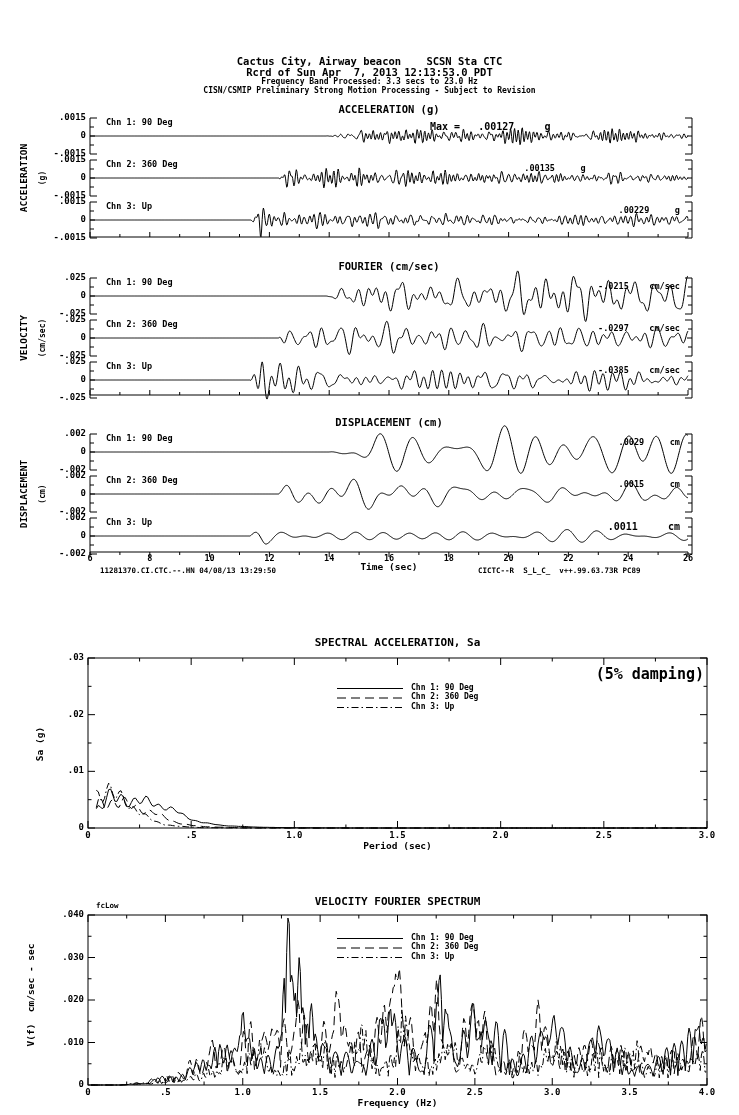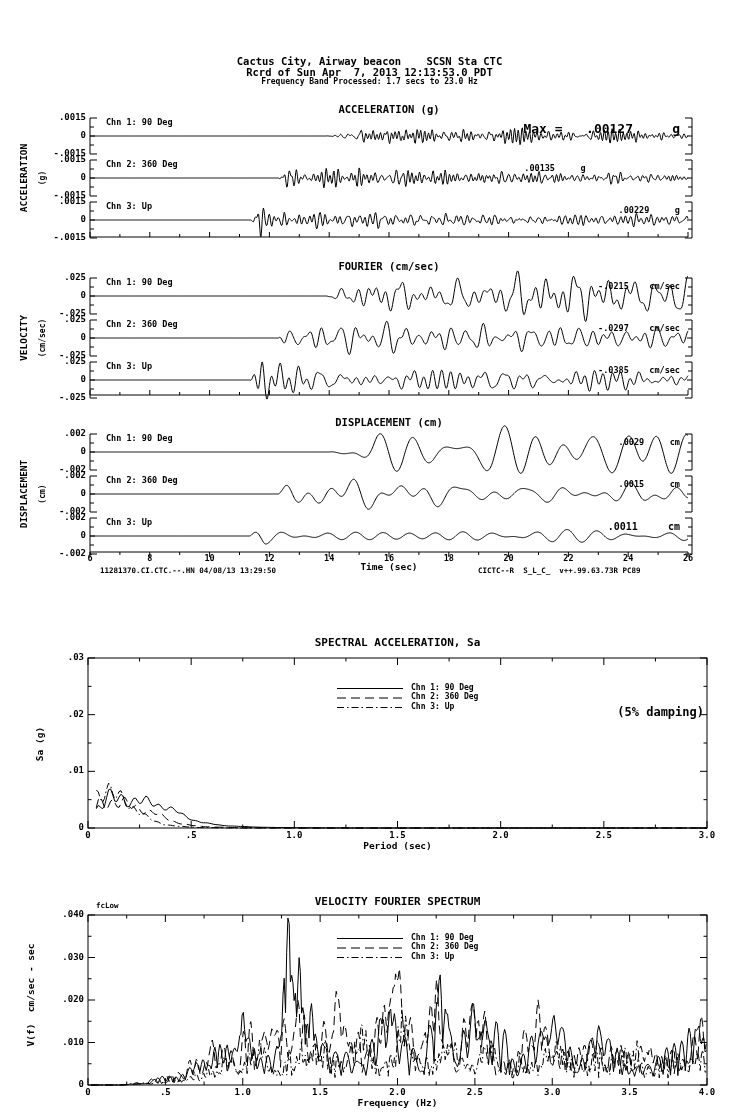--- a/index.html
+++ b/index.html
@@ -310,51 +310,52 @@
         <line x1="337" y1="948" x2="403" y2="948" stroke="#000" stroke-width="1.2" stroke-dasharray="9,5"></line>
         <line x1="337" y1="957.5" x2="403" y2="957.5" stroke="#000" stroke-width="1.2" stroke-dasharray="7,3,1.5,3"></line>
         <path d="M91.1,1085.0 L92.3,1085.0 L93.6,1085.0 L94.8,1085.0 L96.0,1085.0 L97.3,1085.0 L98.5,1085.0 L99.8,1085.0 L101.0,1085.0 L102.2,1085.0 L103.5,1085.0 L104.7,1085.0 L106.0,1085.0 L107.2,1085.0 L108.4,1085.0 L109.7,1085.0 L110.9,1085.0 L112.1,1085.0 L113.4,1085.0 L114.6,1085.0 L115.9,1085.0 L117.1,1085.0 L118.3,1085.0 L119.6,1085.0 L120.8,1085.0 L122.0,1084.9 L123.3,1084.9 L124.5,1084.9 L125.8,1084.9 L127.0,1084.7 L128.2,1084.5 L129.5,1084.2 L130.7,1084.1 L131.9,1084.1 L133.2,1084.3 L134.4,1084.6 L135.7,1084.2 L136.9,1083.8 L138.1,1083.6 L139.4,1083.5 L140.6,1083.6 L141.9,1083.7 L143.1,1083.8 L144.3,1083.7 L145.6,1083.5 L146.8,1083.3 L148.0,1083.4 L149.3,1084.0 L150.5,1082.8 L151.8,1081.5 L153.0,1080.2 L154.2,1079.5 L155.5,1079.7 L156.7,1081.1 L157.9,1083.4 L159.2,1080.6 L160.4,1078.0 L161.7,1076.4 L162.9,1076.5 L164.1,1078.3 L165.4,1081.5 L166.6,1080.8 L167.9,1077.7 L169.1,1076.0 L170.3,1076.4 L171.6,1078.7 L172.8,1082.1 L174.0,1079.5 L175.3,1077.2 L176.5,1077.0 L177.8,1078.8 L179.0,1081.9 L180.2,1077.9 L181.5,1075.0 L182.7,1074.2 L183.9,1076.0 L185.2,1079.9 L186.4,1076.1 L187.7,1071.5 L188.9,1068.3 L190.1,1067.5 L191.4,1069.5 L192.6,1074.1 L193.8,1069.5 L195.1,1065.6 L196.3,1062.5 L197.6,1064.4 L198.8,1069.4 L200.0,1071.4 L201.3,1064.6 L202.5,1059.9 L203.8,1060.4 L205.0,1066.2 L206.2,1070.5 L207.5,1065.3 L208.7,1065.3 L209.9,1065.7 L211.2,1068.9 L212.4,1062.8 L213.7,1051.9 L214.9,1047.1 L216.1,1053.1 L217.4,1067.7 L218.6,1051.6 L219.8,1044.4 L221.1,1048.6 L222.3,1058.6 L223.6,1063.2 L224.8,1060.1 L226.0,1048.5 L227.3,1044.9 L228.5,1051.8 L229.8,1059.6 L231.0,1062.6 L232.2,1053.9 L233.5,1049.9 L234.7,1047.9 L235.9,1050.3 L237.2,1051.6 L238.4,1045.6 L239.7,1035.6 L240.9,1034.5 L242.1,1015.0 L243.4,1012.3 L244.6,1029.6 L245.8,1041.7 L247.1,1038.5 L248.3,1038.2 L249.6,1038.6 L250.8,1049.3 L252.0,1058.9 L253.3,1050.7 L254.5,1051.0 L255.7,1058.6 L257.0,1069.0 L258.2,1066.3 L259.5,1060.0 L260.7,1057.8 L261.9,1061.0 L263.2,1068.5 L264.4,1073.7 L265.7,1064.1 L266.9,1057.2 L268.1,1055.0 L269.4,1057.7 L270.6,1064.3 L271.8,1072.6 L273.1,1068.0 L274.3,1059.4 L275.6,1051.0 L276.8,1046.1 L278.0,1048.5 L279.3,1045.7 L280.5,1038.4 L281.7,1033.2 L283.0,994.9 L284.2,978.2 L285.5,1012.7 L286.7,952.3 L287.9,918.0 L289.2,923.6 L290.4,982.0 L291.7,975.3 L292.9,982.6 L294.1,1000.6 L295.4,993.1 L296.6,1017.1 L297.8,985.2 L299.1,957.6 L300.3,971.4 L301.6,1013.2 L302.8,1007.6 L304.0,1014.6 L305.3,1044.4 L306.5,1025.8 L307.7,1023.9 L309.0,1038.1 L310.2,1011.9 L311.5,1003.6 L312.7,1017.7 L313.9,1040.5 L315.2,1033.9 L316.4,1038.2 L317.6,1049.5 L318.9,1057.3 L320.1,1056.0 L321.4,1046.5 L322.6,1043.2 L323.8,1045.8 L325.1,1047.3 L326.3,1048.7 L327.6,1055.7 L328.8,1064.1 L330.0,1073.2 L331.3,1067.7 L332.5,1059.9 L333.7,1054.5 L335.0,1051.9 L336.2,1052.2 L337.5,1055.2 L338.7,1060.9 L339.9,1068.6 L341.2,1075.5 L342.4,1066.8 L343.6,1059.2 L344.9,1054.0 L346.1,1051.9 L347.4,1053.3 L348.6,1057.9 L349.8,1064.8 L351.1,1072.7 L352.3,1072.8 L353.6,1066.9 L354.8,1063.1 L356.0,1061.4 L357.3,1061.4 L358.5,1062.1 L359.7,1063.0 L361.0,1063.6 L362.2,1064.5 L363.5,1066.2 L364.7,1069.7 L365.9,1075.4 L367.2,1068.1 L368.4,1058.4 L369.6,1049.9 L370.9,1042.3 L372.1,1039.2 L373.4,1043.8 L374.6,1055.1 L375.8,1065.7 L377.1,1056.6 L378.3,1036.2 L379.5,1019.8 L380.8,1018.3 L382.0,1024.1 L383.3,1019.6 L384.5,1028.8 L385.7,1047.7 L387.0,1041.9 L388.2,1027.4 L389.5,1011.5 L390.7,1009.2 L391.9,1025.9 L393.2,1021.4 L394.4,1013.6 L395.6,1022.7 L396.9,1040.2 L398.1,1053.0 L399.4,1063.9 L400.6,1053.8 L401.8,1044.6 L403.1,1040.4 L404.3,1035.8 L405.5,1037.4 L406.8,1046.6 L408.0,1060.5 L409.3,1075.2 L410.5,1062.1 L411.7,1052.3 L413.0,1048.0 L414.2,1049.4 L415.5,1054.4 L416.7,1060.8 L417.9,1066.7 L419.2,1070.7 L420.4,1071.7 L421.6,1071.1 L422.9,1071.3 L424.1,1072.1 L425.4,1064.6 L426.6,1053.9 L427.8,1037.2 L429.1,1025.6 L430.3,1025.5 L431.5,1030.1 L432.8,1040.0 L434.0,1061.3 L435.3,1025.8 L436.5,1002.4 L437.7,1003.7 L439.0,980.5 L440.2,974.9 L441.4,999.4 L442.7,1043.0 L443.9,1025.3 L445.2,1009.0 L446.4,1013.6 L447.6,1014.0 L448.9,1027.7 L450.1,1031.6 L451.4,1037.0 L452.6,1048.9 L453.8,1057.6 L455.1,1061.7 L456.3,1064.3 L457.5,1066.8 L458.8,1062.6 L460.0,1058.1 L461.3,1046.3 L462.5,1035.0 L463.7,1030.3 L465.0,1034.7 L466.2,1047.0 L467.4,1058.0 L468.7,1050.0 L469.9,1032.9 L471.2,1016.9 L472.4,1004.9 L473.6,1003.8 L474.9,1018.0 L476.1,1039.8 L477.4,1040.1 L478.6,1038.0 L479.8,1038.0 L481.1,1031.6 L482.3,1039.5 L483.5,1031.0 L484.8,1020.4 L486.0,1021.1 L487.3,1030.4 L488.5,1037.0 L489.7,1042.0 L491.0,1057.7 L492.2,1065.0 L493.4,1047.4 L494.7,1030.9 L495.9,1021.7 L497.2,1023.3 L498.4,1035.7 L499.6,1055.5 L500.9,1072.6 L502.1,1050.8 L503.3,1035.4 L504.6,1029.4 L505.8,1033.6 L507.1,1045.9 L508.3,1062.3 L509.5,1074.8 L510.8,1063.5 L512.0,1058.7 L513.3,1060.1 L514.5,1065.6 L515.7,1071.8 L517.0,1075.7 L518.2,1075.2 L519.4,1070.5 L520.7,1063.4 L521.9,1057.0 L523.2,1053.8 L524.4,1055.9 L525.6,1064.0 L526.9,1072.8 L528.1,1058.7 L529.3,1046.2 L530.6,1037.9 L531.8,1035.9 L533.1,1041.3 L534.3,1053.0 L535.5,1063.5 L536.8,1056.8 L538.0,1044.0 L539.3,1035.9 L540.5,1031.8 L541.7,1031.6 L543.0,1036.0 L544.2,1039.7 L545.4,1036.7 L546.7,1038.2 L547.9,1045.9 L549.2,1042.6 L550.4,1037.9 L551.6,1028.7 L552.9,1018.5 L554.1,1015.4 L555.3,1025.1 L556.6,1037.3 L557.8,1044.8 L559.1,1036.3 L560.3,1029.3 L561.5,1027.4 L562.8,1028.1 L564.0,1032.4 L565.2,1042.9 L566.5,1059.8 L567.7,1060.7 L569.0,1049.3 L570.2,1046.8 L571.4,1052.4 L572.7,1061.7 L573.9,1066.7 L575.2,1072.5 L576.4,1072.3 L577.6,1072.7 L578.9,1070.3 L580.1,1065.6 L581.3,1059.9 L582.6,1058.0 L583.8,1061.8 L585.1,1070.2 L586.3,1063.3 L587.5,1054.2 L588.8,1045.3 L590.0,1041.2 L591.2,1039.4 L592.5,1037.8 L593.7,1043.9 L595.0,1053.8 L596.2,1050.0 L597.4,1032.2 L598.7,1025.7 L599.9,1030.0 L601.2,1037.0 L602.4,1046.6 L603.6,1056.0 L604.9,1054.3 L606.1,1044.0 L607.3,1039.6 L608.6,1038.7 L609.8,1040.3 L611.1,1048.2 L612.3,1059.6 L613.5,1071.7 L614.8,1060.2 L616.0,1052.6 L617.2,1050.4 L618.5,1053.3 L619.7,1059.0 L621.0,1067.7 L622.2,1074.8 L623.4,1068.2 L624.7,1064.8 L625.9,1065.2 L627.1,1068.8 L628.4,1074.1 L629.6,1073.6 L630.9,1070.4 L632.1,1070.0 L633.3,1072.3 L634.6,1076.4 L635.8,1071.6 L637.1,1067.8 L638.3,1066.0 L639.5,1066.8 L640.8,1069.8 L642.0,1074.2 L643.2,1073.9 L644.5,1069.5 L645.7,1066.3 L647.0,1064.6 L648.2,1064.4 L649.4,1065.5 L650.7,1068.0 L651.9,1071.7 L653.1,1076.3 L654.4,1070.4 L655.6,1064.3 L656.9,1059.2 L658.1,1056.4 L659.3,1057.3 L660.6,1062.5 L661.8,1071.6 L663.1,1069.9 L664.3,1058.5 L665.5,1050.2 L666.8,1047.6 L668.0,1051.9 L669.2,1062.8 L670.5,1075.2 L671.7,1059.7 L673.0,1048.0 L674.2,1043.3 L675.4,1047.3 L676.7,1059.0 L677.9,1075.6 L679.1,1058.8 L680.4,1046.0 L681.6,1040.8 L682.9,1044.3 L684.1,1054.9 L685.3,1070.8 L686.6,1054.2 L687.8,1036.3 L689.0,1028.1 L690.3,1033.4 L691.5,1048.6 L692.8,1064.1 L694.0,1044.2 L695.2,1029.4 L696.5,1030.6 L697.7,1028.5 L699.0,1026.0 L700.2,1038.7 L701.4,1044.0 L702.7,1038.2 L703.9,1038.1 L705.1,1051.9 L706.4,1050.5" fill="none" stroke="#000" stroke-width="1"></path>
         <path d="M91.1,1085.0 L92.3,1085.0 L93.6,1085.0 L94.8,1085.0 L96.0,1085.0 L97.3,1085.0 L98.5,1085.0 L99.8,1085.0 L101.0,1085.0 L102.2,1085.0 L103.5,1085.0 L104.7,1085.0 L106.0,1085.0 L107.2,1085.0 L108.4,1085.0 L109.7,1085.0 L110.9,1085.0 L112.1,1085.0 L113.4,1085.0 L114.6,1085.0 L115.9,1085.0 L117.1,1085.0 L118.3,1085.0 L119.6,1085.0 L120.8,1085.0 L122.0,1084.9 L123.3,1084.7 L124.5,1084.6 L125.8,1084.5 L127.0,1084.5 L128.2,1084.5 L129.5,1084.5 L130.7,1084.6 L131.9,1084.6 L133.2,1084.1 L134.4,1083.4 L135.7,1082.9 L136.9,1082.7 L138.1,1083.1 L139.4,1083.9 L140.6,1084.0 L141.9,1083.4 L143.1,1083.5 L144.3,1084.1 L145.6,1083.6 L146.8,1083.7 L148.0,1083.3 L149.3,1081.3 L150.5,1079.5 L151.8,1078.9 L153.0,1080.0 L154.2,1082.8 L155.5,1081.3 L156.7,1078.7 L157.9,1077.9 L159.2,1078.9 L160.4,1080.8 L161.7,1082.5 L162.9,1083.1 L164.1,1082.6 L165.4,1082.0 L166.6,1082.4 L167.9,1081.3 L169.1,1078.1 L170.3,1075.3 L171.6,1074.5 L172.8,1076.4 L174.0,1080.8 L175.3,1078.8 L176.5,1074.6 L177.8,1072.6 L179.0,1072.8 L180.2,1074.4 L181.5,1076.0 L182.7,1077.5 L183.9,1079.5 L185.2,1080.3 L186.4,1074.4 L187.7,1067.3 L188.9,1061.6 L190.1,1060.1 L191.4,1064.6 L192.6,1074.4 L193.8,1074.7 L195.1,1064.4 L196.3,1059.3 L197.6,1060.7 L198.8,1066.9 L200.0,1073.7 L201.3,1075.9 L202.5,1073.4 L203.8,1068.1 L205.0,1063.0 L206.2,1061.1 L207.5,1065.6 L208.7,1056.6 L209.9,1050.7 L211.2,1042.0 L212.4,1040.0 L213.7,1047.6 L214.9,1059.0 L216.1,1068.1 L217.4,1065.0 L218.6,1063.7 L219.8,1064.0 L221.1,1058.2 L222.3,1050.5 L223.6,1046.6 L224.8,1049.4 L226.0,1059.2 L227.3,1073.5 L228.5,1064.9 L229.8,1054.1 L231.0,1050.6 L232.2,1054.2 L233.5,1061.6 L234.7,1068.3 L235.9,1071.5 L237.2,1072.2 L238.4,1074.4 L239.7,1071.6 L240.9,1057.7 L242.1,1041.7 L243.4,1031.4 L244.6,1034.1 L245.8,1051.5 L247.1,1073.6 L248.3,1045.0 L249.6,1025.6 L250.8,1021.6 L252.0,1032.6 L253.3,1051.7 L254.5,1070.5 L255.7,1063.8 L257.0,1057.7 L258.2,1058.1 L259.5,1055.1 L260.7,1047.9 L261.9,1040.4 L263.2,1036.0 L264.4,1031.6 L265.7,1037.1 L266.9,1042.4 L268.1,1049.8 L269.4,1043.9 L270.6,1035.2 L271.8,1028.8 L273.1,1031.2 L274.3,1035.4 L275.6,1034.1 L276.8,1030.4 L278.0,1031.1 L279.3,1044.3 L280.5,1067.3 L281.7,1041.6 L283.0,1023.1 L284.2,1018.7 L285.5,1028.5 L286.7,1042.6 L287.9,1057.0 L289.2,1060.0 L290.4,1054.2 L291.7,1049.1 L292.9,1040.7 L294.1,1031.5 L295.4,1027.5 L296.6,1015.4 L297.8,999.6 L299.1,1007.4 L300.3,1036.0 L301.6,1044.7 L302.8,1025.7 L304.0,1015.0 L305.3,1020.2 L306.5,1034.7 L307.7,1054.5 L309.0,1063.1 L310.2,1053.1 L311.5,1049.4 L312.7,1046.8 L313.9,1045.1 L315.2,1043.9 L316.4,1044.9 L317.6,1050.1 L318.9,1060.9 L320.1,1058.8 L321.4,1044.2 L322.6,1029.3 L323.8,1021.2 L325.1,1025.1 L326.3,1037.8 L327.6,1050.5 L328.8,1054.8 L330.0,1048.4 L331.3,1040.8 L332.5,1034.6 L333.7,1030.9 L335.0,1004.8 L336.2,991.3 L337.5,996.7 L338.7,1000.1 L339.9,1010.6 L341.2,1036.8 L342.4,1037.4 L343.6,1026.8 L344.9,1024.6 L346.1,1031.2 L347.4,1042.5 L348.6,1046.3 L349.8,1041.3 L351.1,1040.4 L352.3,1046.9 L353.6,1061.5 L354.8,1066.1 L356.0,1047.1 L357.3,1034.0 L358.5,1031.9 L359.7,1040.2 L361.0,1055.7 L362.2,1072.4 L363.5,1066.5 L364.7,1058.8 L365.9,1054.2 L367.2,1050.4 L368.4,1046.7 L369.6,1045.1 L370.9,1049.0 L372.1,1060.0 L373.4,1061.4 L374.6,1039.4 L375.8,1023.3 L377.1,1017.3 L378.3,1028.5 L379.5,1042.3 L380.8,1043.5 L382.0,1027.3 L383.3,1008.3 L384.5,1005.1 L385.7,1018.4 L387.0,1032.7 L388.2,1015.0 L389.5,1005.8 L390.7,998.6 L391.9,996.8 L393.2,987.5 L394.4,986.4 L395.6,973.9 L396.9,980.9 L398.1,978.3 L399.4,968.4 L400.6,983.9 L401.8,1008.1 L403.1,1023.9 L404.3,1029.5 L405.5,1036.8 L406.8,1046.4 L408.0,1039.5 L409.3,1023.0 L410.5,1017.5 L411.7,1024.5 L413.0,1040.5 L414.2,1058.2 L415.5,1071.0 L416.7,1060.2 L417.9,1055.3 L419.2,1053.6 L420.4,1051.2 L421.6,1046.5 L422.9,1042.5 L424.1,1035.4 L425.4,1032.4 L426.6,1042.9 L427.8,1037.1 L429.1,1017.3 L430.3,1004.5 L431.5,1005.7 L432.8,1023.3 L434.0,1033.4 L435.3,997.9 L436.5,979.6 L437.7,991.2 L439.0,1022.6 L440.2,1035.4 L441.4,1040.2 L442.7,1042.4 L443.9,1048.2 L445.2,1047.3 L446.4,1051.3 L447.6,1055.2 L448.9,1053.1 L450.1,1045.8 L451.4,1043.4 L452.6,1049.8 L453.8,1060.5 L455.1,1069.7 L456.3,1072.3 L457.5,1071.0 L458.8,1069.7 L460.0,1062.4 L461.3,1047.1 L462.5,1029.3 L463.7,1018.5 L465.0,1022.1 L466.2,1034.8 L467.4,1047.2 L468.7,1033.4 L469.9,1018.0 L471.2,1008.0 L472.4,1003.3 L473.6,1007.3 L474.9,1021.3 L476.1,1037.3 L477.4,1022.1 L478.6,1020.5 L479.8,1034.8 L481.1,1053.2 L482.3,1036.2 L483.5,1017.5 L484.8,1011.1 L486.0,1023.0 L487.3,1047.8 L488.5,1064.6 L489.7,1047.1 L491.0,1040.7 L492.2,1044.3 L493.4,1055.2 L494.7,1067.0 L495.9,1075.3 L497.2,1072.4 L498.4,1071.7 L499.6,1070.0 L500.9,1066.2 L502.1,1061.7 L503.3,1060.0 L504.6,1063.9 L505.8,1073.4 L507.1,1067.8 L508.3,1059.7 L509.5,1059.1 L510.8,1065.6 L512.0,1075.2 L513.3,1068.5 L514.5,1069.4 L515.7,1071.7 L517.0,1059.4 L518.2,1051.1 L519.4,1052.7 L520.7,1063.1 L521.9,1052.6 L523.2,1034.1 L524.4,1029.2 L525.6,1031.1 L526.9,1038.6 L528.1,1051.9 L529.3,1047.1 L530.6,1044.9 L531.8,1045.4 L533.1,1047.0 L534.3,1050.3 L535.5,1034.5 L536.8,1010.9 L538.0,999.9 L539.3,1008.9 L540.5,1032.9 L541.7,1050.7 L543.0,1038.3 L544.2,1028.8 L545.4,1026.6 L546.7,1030.3 L547.9,1039.1 L549.2,1050.9 L550.4,1062.4 L551.6,1064.2 L552.9,1065.3 L554.1,1060.3 L555.3,1054.5 L556.6,1051.0 L557.8,1053.9 L559.1,1065.2 L560.3,1069.3 L561.5,1054.8 L562.8,1049.0 L564.0,1055.2 L565.2,1071.0 L566.5,1062.5 L567.7,1051.3 L569.0,1051.3 L570.2,1062.2 L571.4,1070.7 L572.7,1057.4 L573.9,1053.4 L575.2,1060.2 L576.4,1065.9 L577.6,1054.8 L578.9,1047.6 L580.1,1051.7 L581.3,1061.8 L582.6,1051.8 L583.8,1045.8 L585.1,1045.5 L586.3,1051.4 L587.5,1061.1 L588.8,1052.4 L590.0,1042.9 L591.2,1040.0 L592.5,1045.5 L593.7,1054.0 L595.0,1058.1 L596.2,1045.9 L597.4,1039.5 L598.7,1044.2 L599.9,1049.2 L601.2,1057.2 L602.4,1065.3 L603.6,1069.4 L604.9,1067.3 L606.1,1067.7 L607.3,1072.4 L608.6,1063.1 L609.8,1052.7 L611.1,1046.4 L612.3,1049.8 L613.5,1064.1 L614.8,1068.1 L616.0,1052.7 L617.2,1047.9 L618.5,1056.3 L619.7,1073.9 L621.0,1060.4 L622.2,1050.0 L623.4,1051.9 L624.7,1064.6 L625.9,1070.4 L627.1,1057.0 L628.4,1052.3 L629.6,1056.3 L630.9,1064.6 L632.1,1071.0 L633.3,1070.0 L634.6,1068.8 L635.8,1067.1 L637.1,1066.5 L638.3,1058.3 L639.5,1048.8 L640.8,1045.9 L642.0,1050.5 L643.2,1058.2 L644.5,1061.7 L645.7,1054.7 L647.0,1052.1 L648.2,1055.0 L649.4,1048.9 L650.7,1046.9 L651.9,1055.5 L653.1,1063.1 L654.4,1058.0 L655.6,1052.7 L656.9,1055.6 L658.1,1065.4 L659.3,1068.9 L660.6,1063.0 L661.8,1066.1 L663.1,1074.4 L664.3,1061.7 L665.5,1054.2 L666.8,1056.9 L668.0,1069.6 L669.2,1066.2 L670.5,1053.0 L671.7,1050.1 L673.0,1058.6 L674.2,1073.9 L675.4,1064.2 L676.7,1057.2 L677.9,1060.4 L679.1,1070.8 L680.4,1069.1 L681.6,1060.8 L682.9,1059.1 L684.1,1062.3 L685.3,1066.7 L686.6,1069.6 L687.8,1071.3 L689.0,1071.8 L690.3,1062.6 L691.5,1050.2 L692.8,1039.2 L694.0,1034.5 L695.2,1038.2 L696.5,1049.5 L697.7,1059.9 L699.0,1040.1 L700.2,1022.5 L701.4,1015.7 L702.7,1024.2 L703.9,1044.0 L705.1,1049.1 L706.4,1043.1" fill="none" stroke="#000" stroke-width="1" stroke-dasharray="9,5"></path>
         <path d="M91.1,1085.0 L92.3,1085.0 L93.6,1085.0 L94.8,1085.0 L96.0,1085.0 L97.3,1085.0 L98.5,1085.0 L99.8,1085.0 L101.0,1085.0 L102.2,1085.0 L103.5,1085.0 L104.7,1085.0 L106.0,1085.0 L107.2,1085.0 L108.4,1085.0 L109.7,1085.0 L110.9,1085.0 L112.1,1085.0 L113.4,1085.0 L114.6,1085.0 L115.9,1085.0 L117.1,1085.0 L118.3,1085.0 L119.6,1085.0 L120.8,1085.0 L122.0,1084.9 L123.3,1084.9 L124.5,1084.9 L125.8,1084.7 L127.0,1084.6 L128.2,1084.9 L129.5,1084.2 L130.7,1083.7 L131.9,1083.8 L133.2,1084.7 L134.4,1083.8 L135.7,1083.7 L136.9,1084.4 L138.1,1084.0 L139.4,1083.9 L140.6,1084.3 L141.9,1083.0 L143.1,1082.7 L144.3,1083.5 L145.6,1084.0 L146.8,1083.3 L148.0,1083.4 L149.3,1083.8 L150.5,1084.0 L151.8,1084.0 L153.0,1083.2 L154.2,1082.0 L155.5,1081.4 L156.7,1082.5 L157.9,1082.9 L159.2,1081.0 L160.4,1081.4 L161.7,1083.6 L162.9,1082.0 L164.1,1083.0 L165.4,1080.3 L166.6,1076.8 L167.9,1077.0 L169.1,1081.5 L170.3,1079.3 L171.6,1076.4 L172.8,1078.3 L174.0,1082.8 L175.3,1080.2 L176.5,1080.7 L177.8,1082.1 L179.0,1079.5 L180.2,1079.7 L181.5,1082.3 L182.7,1080.6 L183.9,1080.1 L185.2,1081.6 L186.4,1081.0 L187.7,1079.1 L188.9,1077.6 L190.1,1076.6 L191.4,1076.9 L192.6,1079.4 L193.8,1079.9 L195.1,1075.2 L196.3,1073.5 L197.6,1075.8 L198.8,1079.9 L200.0,1081.3 L201.3,1079.7 L202.5,1075.3 L203.8,1073.2 L205.0,1076.8 L206.2,1077.3 L207.5,1070.2 L208.7,1069.4 L209.9,1075.7 L211.2,1075.7 L212.4,1070.6 L213.7,1072.6 L214.9,1078.7 L216.1,1072.2 L217.4,1072.1 L218.6,1073.6 L219.8,1072.7 L221.1,1074.5 L222.3,1063.3 L223.6,1057.6 L224.8,1061.0 L226.0,1057.8 L227.3,1064.9 L228.5,1069.1 L229.8,1060.4 L231.0,1060.3 L232.2,1063.3 L233.5,1060.5 L234.7,1065.5 L235.9,1069.8 L237.2,1072.6 L238.4,1071.9 L239.7,1072.6 L240.9,1070.9 L242.1,1073.2 L243.4,1066.7 L244.6,1061.9 L245.8,1067.2 L247.1,1065.2 L248.3,1053.1 L249.6,1053.9 L250.8,1066.3 L252.0,1056.7 L253.3,1047.2 L254.5,1049.0 L255.7,1058.4 L257.0,1061.2 L258.2,1053.9 L259.5,1040.0 L260.7,1042.2 L261.9,1057.8 L263.2,1055.2 L264.4,1047.7 L265.7,1053.1 L266.9,1063.9 L268.1,1070.9 L269.4,1071.1 L270.6,1067.2 L271.8,1067.8 L273.1,1074.6 L274.3,1070.2 L275.6,1070.9 L276.8,1075.4 L278.0,1070.5 L279.3,1073.0 L280.5,1076.1 L281.7,1073.8 L283.0,1075.5 L284.2,1063.9 L285.5,1061.7 L286.7,1075.1 L287.9,1060.9 L289.2,1049.3 L290.4,1056.5 L291.7,1075.4 L292.9,1067.6 L294.1,1071.1 L295.4,1066.6 L296.6,1056.3 L297.8,1061.9 L299.1,1064.0 L300.3,1048.4 L301.6,1045.3 L302.8,1062.1 L304.0,1061.9 L305.3,1055.3 L306.5,1067.1 L307.7,1059.2 L309.0,1062.8 L310.2,1057.6 L311.5,1053.6 L312.7,1062.1 L313.9,1043.2 L315.2,1044.1 L316.4,1065.1 L317.6,1056.3 L318.9,1061.6 L320.1,1062.6 L321.4,1056.0 L322.6,1068.8 L323.8,1054.6 L325.1,1039.7 L326.3,1043.8 L327.6,1069.3 L328.8,1059.9 L330.0,1056.0 L331.3,1073.7 L332.5,1062.5 L333.7,1060.3 L335.0,1077.5 L336.2,1058.9 L337.5,1054.2 L338.7,1068.2 L339.9,1068.2 L341.2,1059.8 L342.4,1066.3 L343.6,1072.2 L344.9,1066.1 L346.1,1067.2 L347.4,1060.9 L348.6,1054.7 L349.8,1052.3 L351.1,1042.6 L352.3,1053.9 L353.6,1054.4 L354.8,1041.9 L356.0,1054.0 L357.3,1051.9 L358.5,1049.2 L359.7,1051.2 L361.0,1024.8 L362.2,1025.3 L363.5,1051.7 L364.7,1038.8 L365.9,1030.5 L367.2,1052.2 L368.4,1057.4 L369.6,1045.9 L370.9,1058.9 L372.1,1068.8 L373.4,1058.3 L374.6,1065.2 L375.8,1073.8 L377.1,1065.0 L378.3,1068.3 L379.5,1077.3 L380.8,1069.3 L382.0,1067.5 L383.3,1067.7 L384.5,1064.4 L385.7,1060.3 L387.0,1063.7 L388.2,1076.2 L389.5,1059.1 L390.7,1053.8 L391.9,1061.8 L393.2,1068.4 L394.4,1057.6 L395.6,1066.7 L396.9,1045.9 L398.1,1026.5 L399.4,1041.8 L400.6,1043.2 L401.8,1009.9 L403.1,1024.2 L404.3,1047.7 L405.5,1015.9 L406.8,1026.7 L408.0,1040.2 L409.3,1044.6 L410.5,1055.1 L411.7,1049.7 L413.0,1061.7 L414.2,1060.7 L415.5,1058.1 L416.7,1061.2 L417.9,1056.7 L419.2,1057.9 L420.4,1063.7 L421.6,1063.7 L422.9,1067.7 L424.1,1074.7 L425.4,1062.4 L426.6,1056.0 L427.8,1062.1 L429.1,1076.1 L430.3,1067.0 L431.5,1066.4 L432.8,1074.5 L434.0,1062.0 L435.3,1059.0 L436.5,1070.3 L437.7,1061.0 L439.0,1053.6 L440.2,1063.4 L441.4,1056.9 L442.7,1045.4 L443.9,1047.9 L445.2,1059.7 L446.4,1052.1 L447.6,1044.4 L448.9,1050.9 L450.1,1049.9 L451.4,1045.1 L452.6,1047.0 L453.8,1051.1 L455.1,1042.5 L456.3,1047.6 L457.5,1061.6 L458.8,1060.1 L460.0,1057.0 L461.3,1058.8 L462.5,1058.1 L463.7,1062.6 L465.0,1068.9 L466.2,1066.5 L467.4,1063.9 L468.7,1065.7 L469.9,1072.0 L471.2,1066.7 L472.4,1063.4 L473.6,1068.9 L474.9,1074.2 L476.1,1071.6 L477.4,1065.6 L478.6,1058.5 L479.8,1054.2 L481.1,1062.0 L482.3,1062.5 L483.5,1046.1 L484.8,1048.7 L486.0,1051.1 L487.3,1058.3 L488.5,1064.9 L489.7,1049.0 L491.0,1045.3 L492.2,1059.7 L493.4,1054.4 L494.7,1048.3 L495.9,1057.1 L497.2,1060.9 L498.4,1066.8 L499.6,1067.6 L500.9,1070.6 L502.1,1072.5 L503.3,1072.9 L504.6,1072.5 L505.8,1074.7 L507.1,1070.4 L508.3,1063.7 L509.5,1062.5 L510.8,1069.5 L512.0,1077.7 L513.3,1077.7 L514.5,1073.3 L515.7,1068.0 L517.0,1072.8 L518.2,1069.3 L519.4,1054.6 L520.7,1053.1 L521.9,1066.8 L523.2,1072.3 L524.4,1065.1 L525.6,1073.1 L526.9,1069.6 L528.1,1064.7 L529.3,1073.8 L530.6,1067.4 L531.8,1062.1 L533.1,1071.1 L534.3,1067.9 L535.5,1059.4 L536.8,1063.8 L538.0,1075.5 L539.3,1065.5 L540.5,1064.2 L541.7,1067.7 L543.0,1063.2 L544.2,1052.0 L545.4,1048.4 L546.7,1059.5 L547.9,1061.4 L549.2,1052.0 L550.4,1061.6 L551.6,1059.2 L552.9,1054.5 L554.1,1061.1 L555.3,1045.8 L556.6,1040.2 L557.8,1056.1 L559.1,1058.3 L560.3,1045.9 L561.5,1051.8 L562.8,1064.9 L564.0,1052.1 L565.2,1053.6 L566.5,1072.7 L567.7,1062.1 L569.0,1065.3 L570.2,1070.4 L571.4,1058.7 L572.7,1062.1 L573.9,1077.3 L575.2,1065.0 L576.4,1061.9 L577.6,1066.4 L578.9,1069.2 L580.1,1066.5 L581.3,1064.4 L582.6,1071.1 L583.8,1072.0 L585.1,1062.1 L586.3,1066.4 L587.5,1076.0 L588.8,1065.9 L590.0,1072.6 L591.2,1065.6 L592.5,1052.8 L593.7,1060.9 L595.0,1071.0 L596.2,1050.8 L597.4,1053.3 L598.7,1077.6 L599.9,1052.7 L601.2,1046.3 L602.4,1061.5 L603.6,1071.3 L604.9,1063.2 L606.1,1071.4 L607.3,1067.8 L608.6,1064.4 L609.8,1074.8 L611.1,1060.4 L612.3,1054.2 L613.5,1059.4 L614.8,1060.6 L616.0,1058.1 L617.2,1058.9 L618.5,1065.6 L619.7,1054.5 L621.0,1043.9 L622.2,1052.8 L623.4,1066.0 L624.7,1047.7 L625.9,1050.6 L627.1,1069.8 L628.4,1052.2 L629.6,1051.3 L630.9,1069.4 L632.1,1056.5 L633.3,1050.8 L634.6,1069.3 L635.8,1054.6 L637.1,1040.7 L638.3,1050.5 L639.5,1073.6 L640.8,1063.9 L642.0,1062.8 L643.2,1072.1 L644.5,1077.4 L645.7,1076.8 L647.0,1069.8 L648.2,1066.3 L649.4,1069.2 L650.7,1073.7 L651.9,1074.8 L653.1,1073.6 L654.4,1076.3 L655.6,1071.8 L656.9,1062.7 L658.1,1063.8 L659.3,1077.9 L660.6,1061.5 L661.8,1055.0 L663.1,1066.2 L664.3,1070.2 L665.5,1057.2 L666.8,1061.7 L668.0,1077.9 L669.2,1066.4 L670.5,1070.7 L671.7,1066.3 L673.0,1050.3 L674.2,1050.1 L675.4,1067.2 L676.7,1063.9 L677.9,1053.7 L679.1,1058.4 L680.4,1063.4 L681.6,1070.1 L682.9,1066.4 L684.1,1063.9 L685.3,1066.1 L686.6,1060.7 L687.8,1062.0 L689.0,1067.2 L690.3,1058.3 L691.5,1059.7 L692.8,1062.5 L694.0,1060.5 L695.2,1063.8 L696.5,1056.2 L697.7,1052.4 L699.0,1058.4 L700.2,1070.5 L701.4,1055.0 L702.7,1049.9 L703.9,1058.2 L705.1,1072.1 L706.4,1071.9" fill="none" stroke="#000" stroke-width="1" stroke-dasharray="7,3,1.5,3"></path>
       </g>
     </svg>
 
   <div class="lab ctr" style="left:0;width:739px;top:56px;font-size:10.5px;">Cactus City, Airway beacon    SCSN Sta CTC</div>
   <div class="lab ctr" style="left:0;width:739px;top:67px;font-size:10.5px;">Rcrd of Sun Apr  7, 2013 12:13:53.0 PDT</div>
-  <div class="lab ctr" style="left:0;width:739px;top:78px;font-size:8px;">Frequency Band Processed: 1.7 secs to 23.0 Hz</div>
+  <div class="lab ctr" style="left:0;width:739px;top:78px;font-size:8px;">Frequency Band Processed: 3.3 secs to 23.0 Hz</div>
+  <div class="lab ctr" style="left:0;width:739px;top:87px;font-size:8px;">CISN/CSMIP Preliminary Strong Motion Processing - Subject to Revision</div>
 
   <div class="lab ctr" style="left:90px;width:598px;top:104px;font-size:10.5px;">ACCELERATION (g)</div>
   <div class="lab ctr" style="left:90px;width:598px;top:261px;font-size:10.5px;">FOURIER (cm/sec)</div>
   <div class="lab ctr" style="left:90px;width:598px;top:417px;font-size:10.5px;">DISPLACEMENT (cm)</div>
 
   <div class="lab vlab" style="left:24px;top:178px;font-size:9.5px;">ACCELERATION</div>
   <div class="lab vlab" style="left:43px;top:178px;font-size:8px;">(g)</div>
   <div class="lab vlab" style="left:24px;top:338px;font-size:9.5px;">VELOCITY</div>
   <div class="lab vlab" style="left:43px;top:338px;font-size:8px;">(cm/sec)</div>
   <div class="lab vlab" style="left:24px;top:494px;font-size:9.5px;">DISPLACEMENT</div>
   <div class="lab vlab" style="left:43px;top:494px;font-size:8px;">(cm)</div>
 
   <div class="lab ctr" style="left:90px;width:598px;top:562px;font-size:9.5px;">Time (sec)</div>
   <div class="lab" style="left:100px;top:567px;font-size:7.5px;">11281370.CI.CTC.--.HN 04/08/13 13:29:50</div>
   <div class="lab" style="left:478px;top:567px;font-size:7.5px;">CICTC--R  S_L_C_  v++.99.63.73R PC89</div>
 
   <div class="lab ctr" style="left:88px;width:619px;top:637px;font-size:11px;">SPECTRAL ACCELERATION, Sa</div>
-  <div class="lab rt" style="left:540px;width:164px;top:666px;font-size:12px;margin-top:40px;">(5% damping)</div>
+  <div class="lab rt" style="left:540px;width:164px;top:666px;font-size:15px;">(5% damping)</div>
   <div class="lab vlab" style="left:40px;top:744px;font-size:9.5px;">Sa (g)</div>
   <div class="lab ctr" style="left:88px;width:619px;top:896px;font-size:11px;">VELOCITY FOURIER SPECTRUM</div>
 
   <div class="lab ctr" style="left:88px;width:619px;top:841px;font-size:9.5px;">Period (sec)</div>
   <div class="lab" style="left:96px;top:902px;font-size:7.5px;">fcLow</div>
   <div class="lab vlab" style="left:31px;top:995px;font-size:9.5px;">V(f)  cm/sec - sec</div>
   <div class="lab ctr" style="left:88px;width:619px;top:1098px;font-size:9.5px;">Frequency (Hz)</div>
 <div class="lab" style="left: 28px; width: 58px; text-align: right; top: 113px; font-size: 9px;">.0015</div>
     <div class="lab" style="left: 28px; width: 58px; text-align: right; top: 131px; font-size: 9px;">0</div>
     <div class="lab" style="left: 28px; width: 58px; text-align: right; top: 149px; font-size: 9px;">-.0015</div>
     <div class="lab" style="left: 106px; top: 118px; font-size: 8.5px;">Chn 1: 90 Deg</div>
-    <div class="lab" style="left: 430px; width: 250px; text-align: right; top: 122px; font-size: 13px;">Max =   .00127     g</div>
+    <div class="lab" style="left: 430px; width: 250px; text-align: left; top: 122px; font-size: 10px;">Max =   .00127     g</div>
     <div class="lab" style="left: 28px; width: 58px; text-align: right; top: 155px; font-size: 9px;">.0015</div>
     <div class="lab" style="left: 28px; width: 58px; text-align: right; top: 173px; font-size: 9px;">0</div>
     <div class="lab" style="left: 28px; width: 58px; text-align: right; top: 191px; font-size: 9px;">-.0015</div>
     <div class="lab" style="left: 106px; top: 160px; font-size: 8.5px;">Chn 2: 360 Deg</div>
     <div class="lab" style="left: 430px; width: 250px; text-align: center; top: 164px; font-size: 8.5px;">.00135     g</div>
     <div class="lab" style="left: 28px; width: 58px; text-align: right; top: 197px; font-size: 9px;">.0015</div>
     <div class="lab" style="left: 28px; width: 58px; text-align: right; top: 215px; font-size: 9px;">0</div>
     <div class="lab" style="left: 28px; width: 58px; text-align: right; top: 233px; font-size: 9px;">-.0015</div>
     <div class="lab" style="left: 106px; top: 202px; font-size: 8.5px;">Chn 3: Up</div>
     <div class="lab" style="left: 430px; width: 250px; text-align: right; top: 206px; font-size: 8.5px;">.00229     g</div>

